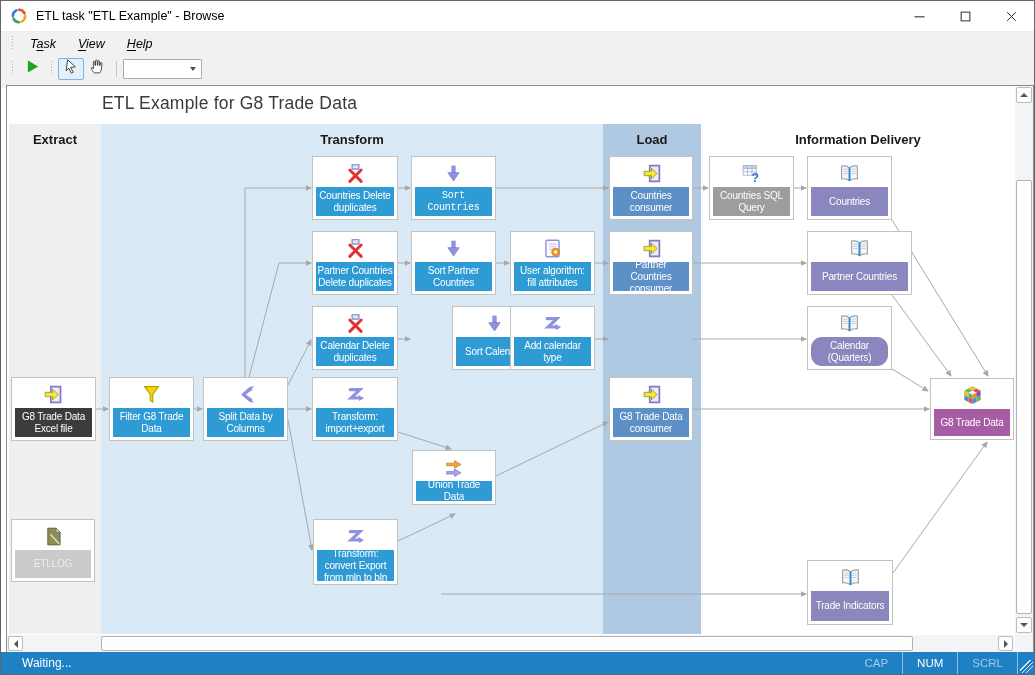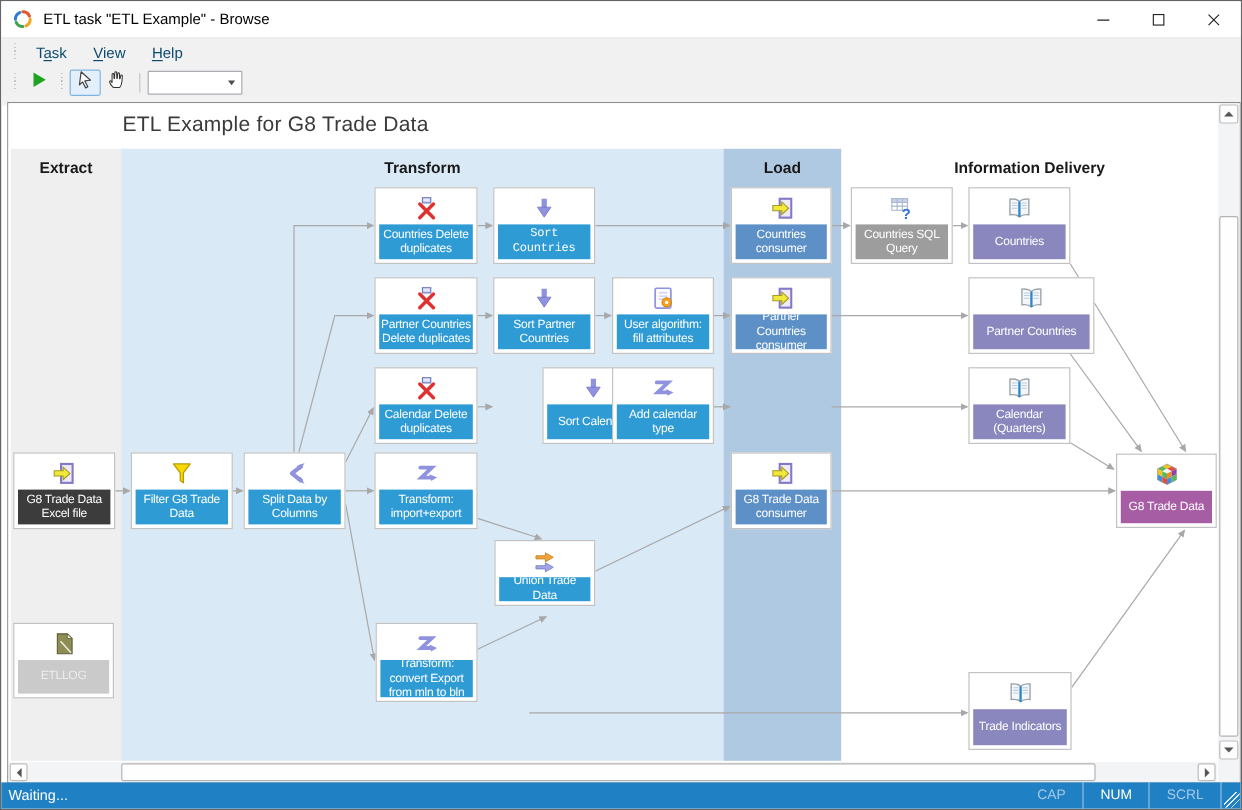--- a/index.html
+++ b/index.html
@@ -9,21 +9,21 @@
   .titlebar{height:30px;display:flex;align-items:center;padding-left:9px;background:#fff;}
   .titlebar .logo{width:18px;height:18px;margin-right:8px;flex:0 0 auto;}
   .titlebar .title{font-size:12.5px;color:#000;}
   .winbtns{margin-left:auto;display:flex;height:30px;}
   .winbtn{width:46px;height:30px;display:flex;align-items:center;justify-content:center;}
   .winbtn svg{width:15px;height:15px;}
 
   
   .menubar{height:23px;background:#F1F1F1;display:flex;align-items:center;padding-left:5px;border-top:1px solid #ececec;}
   .gripper{width:3px;height:15px;margin:0 5px;background-image:repeating-linear-gradient(to bottom,#a9a9a9 0 1px,transparent 1px 3px);background-size:1px 100%;background-repeat:no-repeat;background-position:center;}
-  .menu-item{font-size:12.5px;color:#0c4a6e;padding:3px 11px;}
+  .menu-item{font-size:12.5px;color:#000000;padding:3px 11px;font-style:italic;}
   .menu-item u{text-underline-offset:2px;}
 
   
   .toolbar{height:27px;background:#F1F1F1;display:flex;align-items:center;padding-left:5px;}
   .tbtn{width:26px;height:22px;display:flex;align-items:center;justify-content:center;border:1px solid transparent;border-radius:2px;box-sizing:border-box;}
   .tbtn svg{width:17px;height:17px;}
   .tbtn.selected{background:#E3F0FB;border-color:#7EB4E2;}
   .tsep{width:1px;height:16px;background:#C6C6C6;margin:0 6px;}
   .combo{width:79px;height:20px;background:#fff;border:1px solid #ABADB3;border-radius:1px;display:flex;align-items:center;box-sizing:border-box;}
   .combo .combo-value{flex:1;font-size:11px;padding-left:4px;color:#333;}
@@ -50,21 +50,21 @@
   .sbtn{position:absolute;background:#FDFDFD;border:1px solid #BDBDBD;border-radius:2px;display:flex;align-items:center;justify-content:center;box-sizing:border-box;}
   .sthumb{position:absolute;background:#FEFEFE;border:1px solid #B3B3B3;border-radius:2px;box-sizing:border-box;}
   .arr{width:0;height:0;}
   .arr-up{border-left:4px solid transparent;border-right:4px solid transparent;border-bottom:4px solid #555;}
   .arr-down{border-left:4px solid transparent;border-right:4px solid transparent;border-top:4px solid #555;}
   .arr-left{border-top:4px solid transparent;border-bottom:4px solid transparent;border-right:4px solid #555;}
   .arr-right{border-top:4px solid transparent;border-bottom:4px solid transparent;border-left:4px solid #555;}
 
   
   .statusbar{position:absolute;left:0;bottom:0;width:100%;height:22px;display:flex;align-items:center;color:#fff;font-size:12px;box-sizing:border-box;}
-  .status-msg{padding-left:6px;}
+  .status-msg{padding-left:21px;}
   .status-keys{margin-left:auto;display:flex;align-items:stretch;height:100%;margin-right:16px;}
   .skey{display:flex;align-items:center;padding:0 14px;font-size:11.5px;color:#A5C9E7;}
   .skey.on{color:#FFFFFF;}
   .skey-sep{width:1px;background:rgba(255,255,255,.5);}
   .grip{position:absolute;right:1px;bottom:1px;width:13px;height:13px;background:
     linear-gradient(135deg,transparent 0 7px,rgba(255,255,255,.85) 7px 8px,transparent 8px 10px,rgba(255,255,255,.85) 10px 11px,transparent 11px 13px,rgba(255,255,255,.85) 13px 14px,transparent 14px);}
 </style>
 </head>
 <body>
 
@@ -389,21 +389,21 @@
             <div class="node-label" style="background: rgb(137, 135, 189);">Partner Countries</div>
           </div>
           <div class="node" style="left: 800px; top: 220px; width: 85px; height: 64px;">
             <div class="node-icon">
               <svg viewBox="0 0 24 24">
                 <path d="M12 5.5C10 3.6 6.5 3 3 3.4v14.8c3.5-.4 7 .2 9 2.1 2-1.9 5.5-2.5 9-2.1V3.4c-3.5-.4-7 .2-9 2.1z" fill="#F4F6F8" stroke="#9AA2AA" stroke-width="1.3"></path>
                 <path d="M12 5.5v14.8" stroke="#2E86C8" stroke-width="2.2"></path>
                 <path d="M5 7h5M5 9.5h5M5 12h5M14 7h5M14 9.5h5M14 12h5" stroke="#B9CDE0" stroke-width="1"></path>
               </svg>
             </div>
-            <div class="node-label" style="background: rgb(137, 135, 189);">Calendar (Quarters)</div>
+            <div class="node-label" style="background: rgb(137, 135, 189); border-radius: 11px;">Calendar (Quarters)</div>
           </div>
           <div class="node" style="left: 800px; top: 474px; width: 86px; height: 65px;">
             <div class="node-icon">
               <svg viewBox="0 0 24 24">
                 <path d="M12 5.5C10 3.6 6.5 3 3 3.4v14.8c3.5-.4 7 .2 9 2.1 2-1.9 5.5-2.5 9-2.1V3.4c-3.5-.4-7 .2-9 2.1z" fill="#F4F6F8" stroke="#9AA2AA" stroke-width="1.3"></path>
                 <path d="M12 5.5v14.8" stroke="#2E86C8" stroke-width="2.2"></path>
                 <path d="M5 7h5M5 9.5h5M5 12h5M14 7h5M14 9.5h5M14 12h5" stroke="#B9CDE0" stroke-width="1"></path>
               </svg>
             </div>
             <div class="node-label" style="background: rgb(137, 135, 189);">Trade Indicators</div>

